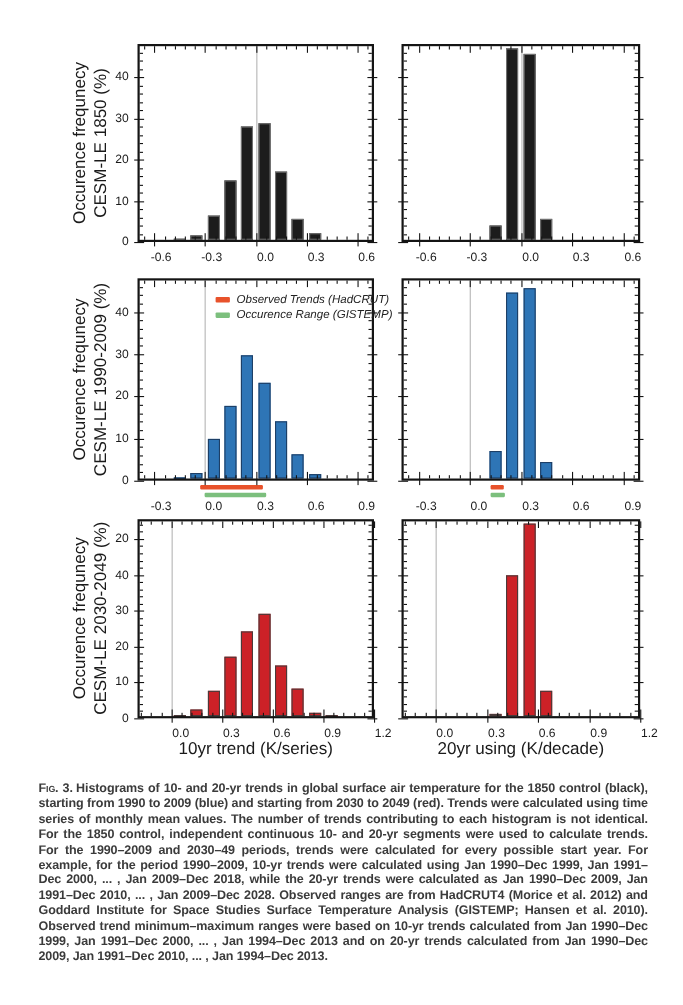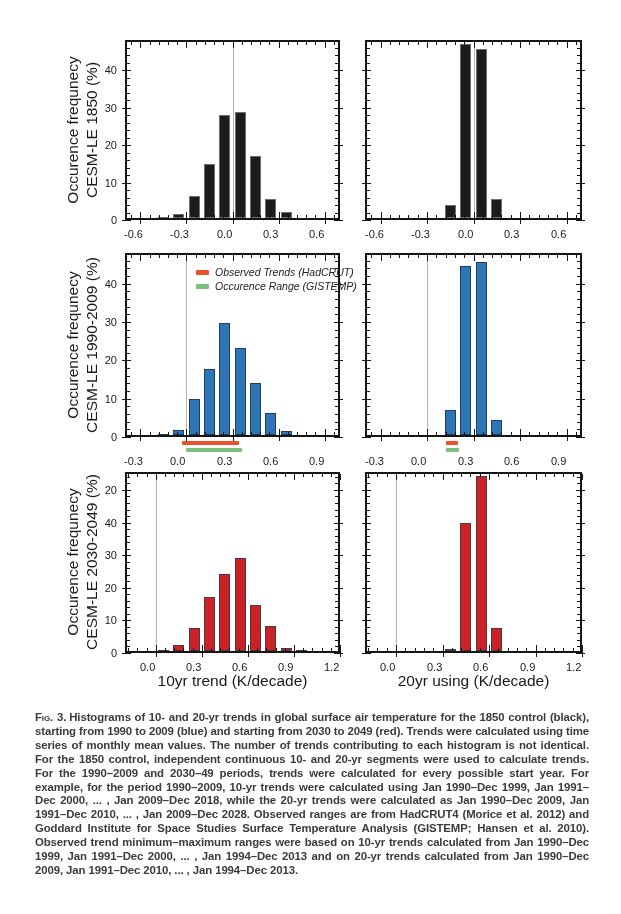--- a/index.html
+++ b/index.html
@@ -3,21 +3,21 @@
 <meta charset="utf-8">
 <style>
   html,body{margin:0;padding:0;background:#ffffff;}
   #stage{position:relative;width:621px;height:914px;background:#ffffff;
          font-family:"Liberation Sans",sans-serif;overflow:hidden;}
   .frame{position:absolute;border:2px solid #141414;background:transparent;z-index:5;box-sizing:border-box;}
   .zeroline{position:absolute;width:1px;background:#b5b5b5;z-index:1;}
   .bar{position:absolute;box-sizing:border-box;border:1px solid;z-index:2;}
   .tick{position:absolute;background:#141414;z-index:6;}
   .ticklabel{position:absolute;font-size:11px;color:#1a1a1a;z-index:4;}
-  .xlab{text-align:left;}
+  .xlab{text-align:right;}
   .ylab{text-align:right;}
   .obsrange{position:absolute;z-index:3;border-radius:1px;}
   .ylabel{position:absolute;width:230px;text-align:center;transform:rotate(-90deg);
           font-size:15.5px;line-height:19px;color:#1a1a1a;left:-33px;}
   .axis-title{position:absolute;text-align:center;font-size:15.5px;color:#1a1a1a;}
   .legend{position:absolute;left:196px;top:265px;z-index:7;}
   .legend-row{display:flex;align-items:center;height:14px;}
   .swatch{display:inline-block;width:13px;height:5px;margin-right:6px;border-radius:1px;}
   .legend-label{font-style:italic;font-size:10.5px;color:#222222;white-space:nowrap;}
   .caption{position:absolute;left:35px;top:711px;width:554px;text-align:justify;
@@ -37,21 +37,21 @@
     <div class="legend-row">
       <span class="swatch" style="background: rgb(232, 82, 43);"></span>
       <span class="legend-label">Observed Trends (HadCRUT)</span>
     </div>
     <div class="legend-row">
       <span class="swatch" style="background: rgb(124, 191, 125);"></span>
       <span class="legend-label">Occurence Range (GISTEMP)</span>
     </div>
   </div>
 
-  <div class="axis-title" style="left:125px;top:672px;width:215px;">10yr trend (K/decade)</div>
+  <div class="axis-title" style="left:125px;top:672px;width:215px;">10yr trend (K/series)</div>
   <div class="axis-title" style="left:365px;top:672px;width:217px;">20yr using (K/decade)</div>
 
   <div class="caption"><span class="capLabel">Fig. 3.</span><span>Histograms of 10- and 20-yr trends in global surface air temperature for the 1850 control (black), starting from 1990 to 2009 (blue) and starting from 2030 to 2049 (red). Trends were calculated using time series of monthly mean values. The number of trends contributing to each histogram is not identical. For the 1850 control, independent continuous 10- and 20-yr segments were used to calculate trends. For the 1990–2009 and 2030–49 periods, trends were calculated for every possible start year. For example, for the period 1990–2009, 10-yr trends were calculated using Jan 1990–Dec 1999, Jan 1991–Dec 2000, ... , Jan 2009–Dec 2018, while the 20-yr trends were calculated as Jan 1990–Dec 2009, Jan 1991–Dec 2010, ... , Jan 2009–Dec 2028. Observed ranges are from HadCRUT4 (Morice et al. 2012) and Goddard Institute for Space Studies Surface Temperature Analysis (GISTEMP; Hansen et al. 2010). Observed trend minimum–maximum ranges were based on 10-yr trends calculated from Jan 1990–Dec 1999, Jan 1991–Dec 2000, ... , Jan 1994–Dec 2013 and on 20-yr trends calculated from Jan 1990–Dec 2009, Jan 1991–Dec 2010, ... , Jan 1994–Dec 2013.</span></div>
 
 <div class="frame" style="left: 125px; top: 40px; width: 215px; height: 180px;"></div>
     <div class="zeroline" style="left: 233px; top: 42px; height: 176px; background: rgb(181, 181, 181);"></div>
     <div class="bar" style="left: 157.9px; top: 216.5px; width: 11px; height: 1.5px; background: rgb(28, 28, 28); border-color: rgb(111, 111, 111);"></div>
     <div class="bar" style="left: 173.3px; top: 214.3px; width: 11px; height: 3.8px; background: rgb(28, 28, 28); border-color: rgb(111, 111, 111);"></div>
     <div class="bar" style="left: 188.6px; top: 196.3px; width: 11px; height: 21.8px; background: rgb(28, 28, 28); border-color: rgb(111, 111, 111);"></div>
     <div class="bar" style="left: 204px; top: 163.6px; width: 11px; height: 54.4px; background: rgb(28, 28, 28); border-color: rgb(111, 111, 111);"></div>

